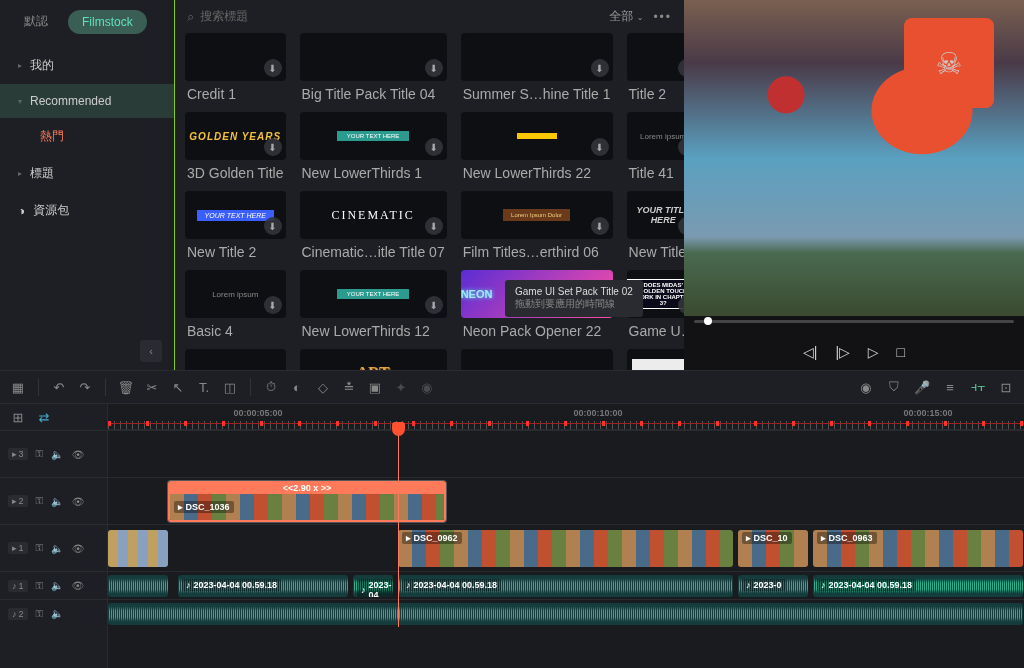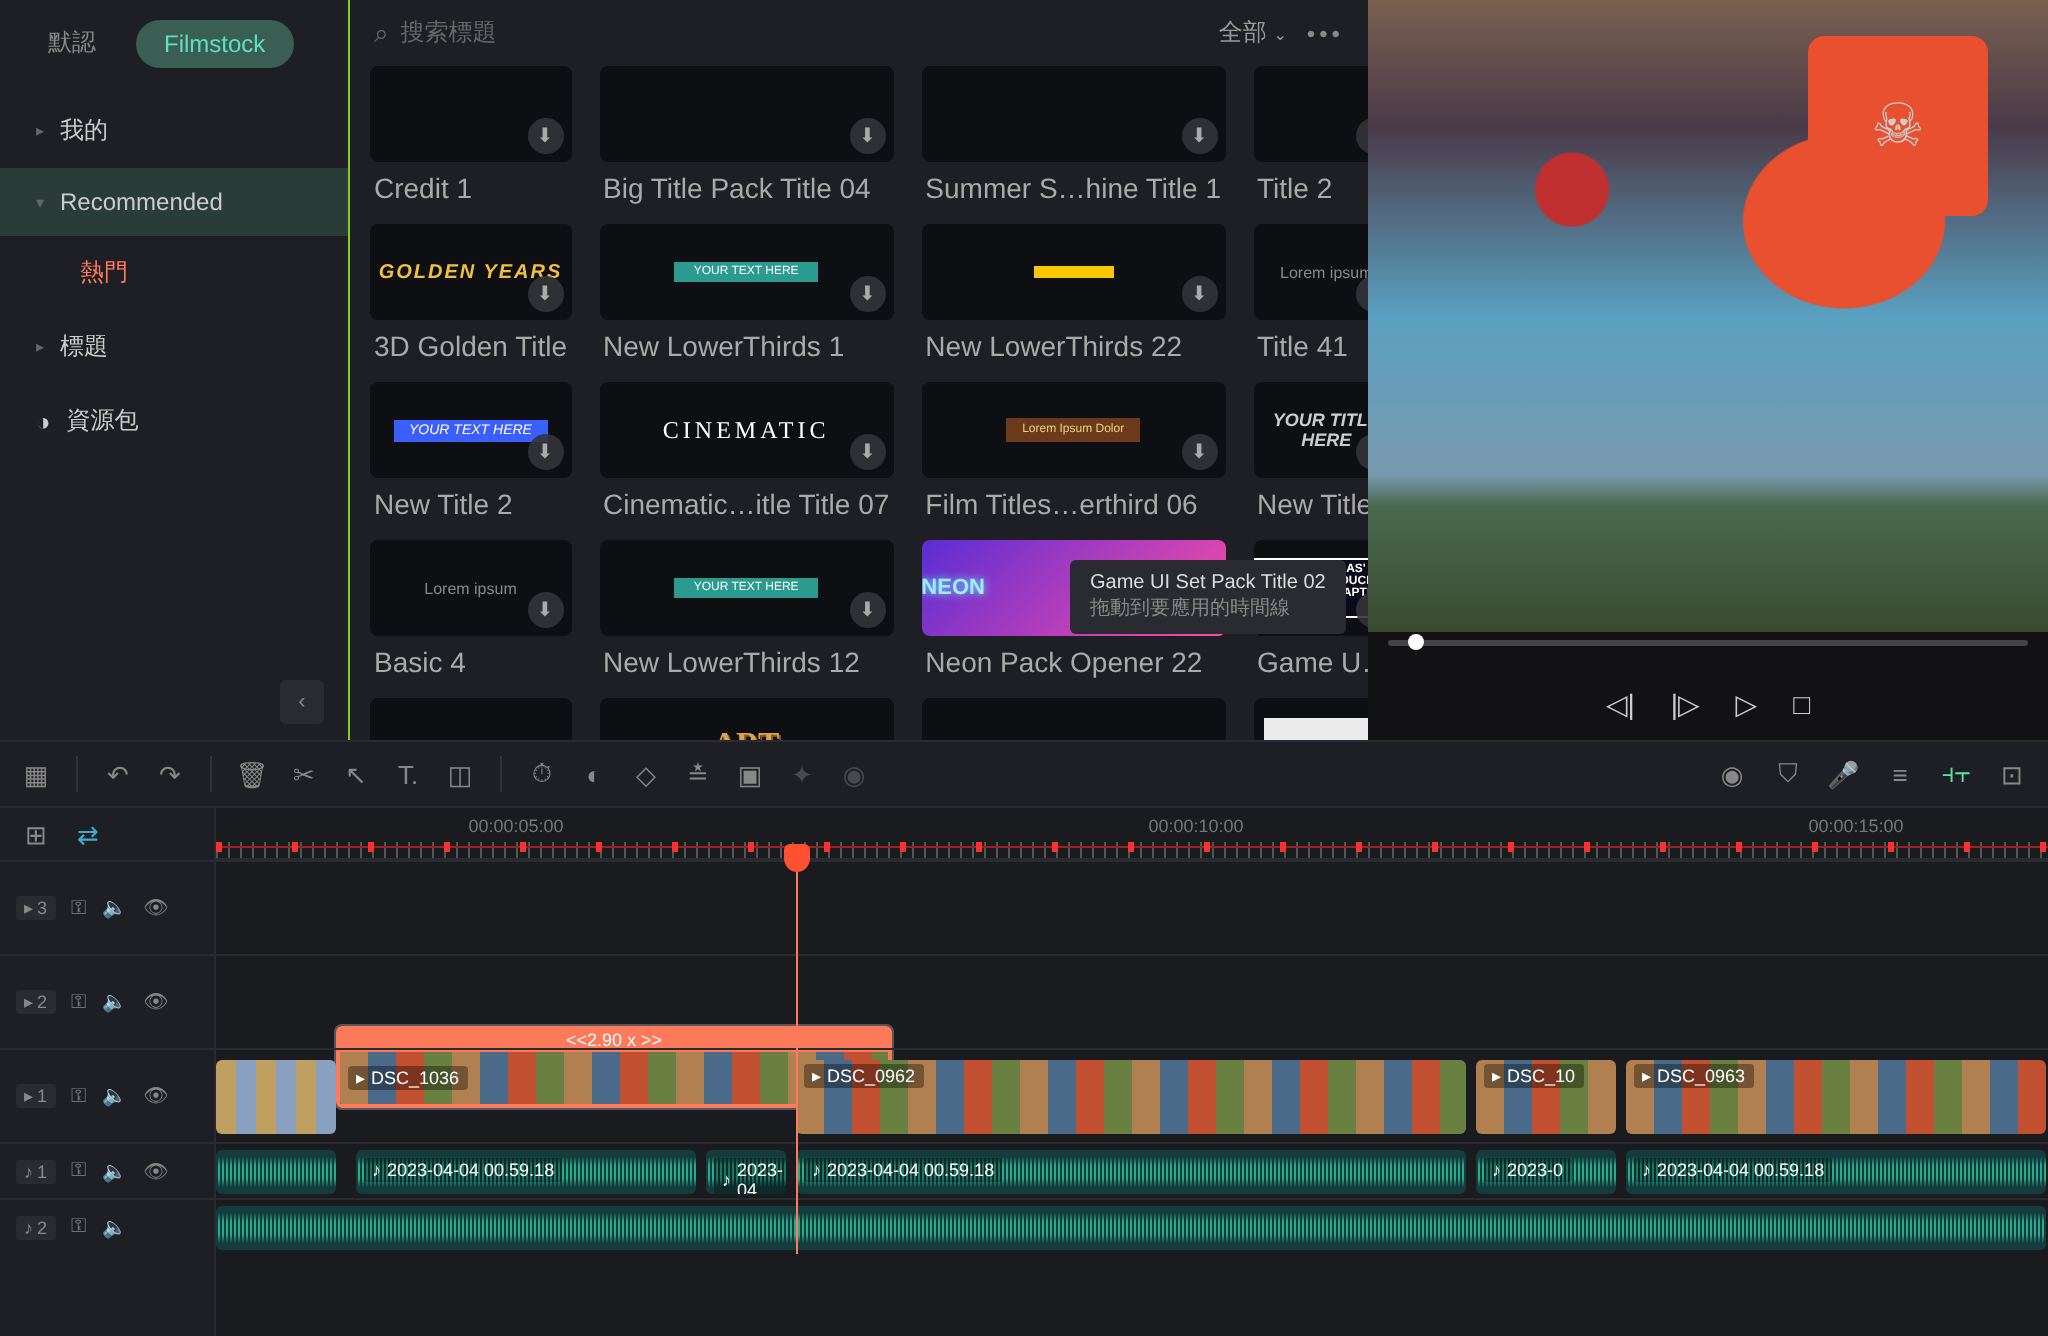--- a/index.html
+++ b/index.html
@@ -63,21 +63,21 @@
 .tb-icon { width: 16px; height: 16px; display: flex; align-items: center; justify-content: center; cursor: pointer; font-size: 13px; }
 .tb-spacer { flex: 1; }
 .tb-right-icons { display: flex; gap: 12px; color: #888; }
 .tb-right-icons .green { color: #5fe0a0; }
 .timeline { flex: 1; background: #1a1b1f; display: flex; overflow: hidden; }
 .tl-left { width: 108px; background: #1e1f24; border-right: 1px solid #2a2b30; display: flex; flex-direction: column; }
 .tl-left-header { height: 26px; display: flex; align-items: center; gap: 10px; padding: 0 10px; color: #888; }
 .track-head { height: 47px; border-top: 1px solid #2a2b30; display: flex; align-items: center; gap: 8px; padding: 0 8px; color: #888; font-size: 10px; }
 .track-head.audio { height: 28px; }
 .track-badge { background: #2a2b30; padding: 1px 4px; border-radius: 2px; font-size: 9px; display: flex; align-items: center; gap: 2px; }
-.tl-right { flex: 1; position: relative; overflow: hidden; }
+.tl-right { flex: 1; position: relative; overflow: hidden; font-weight: bold; }
 .ruler { height: 26px; position: relative; border-bottom: 1px solid #2a2b30; }
 .r-tcode { position: absolute; top: 4px; font-size: 9px; color: #777; transform: translateX(-50%); }
 .r-ticks { position: absolute; bottom: 0; left: 0; right: 0; height: 8px; background-image: repeating-linear-gradient(90deg, #555 0, #555 1px, transparent 1px, transparent 6px); }
 .r-redline { position: absolute; top: 19px; left: 0; right: 0; height: 1px; background: #a02020; }
 .r-red-dots { position: absolute; top: 17px; left: 0; right: 0; height: 5px; background-image: repeating-linear-gradient(90deg, #ff3030 0, #ff3030 3px, transparent 3px, transparent 38px); }
 .tracks-area { position: relative; }
 .track-row { height: 47px; border-top: 1px solid #2a2b30; position: relative; }
 .track-row.audio { height: 28px; }
 .clip { position: absolute; top: 5px; height: 37px; border-radius: 3px; overflow: hidden; display: flex; align-items: flex-start; }
 .clip.selected { border: 2px solid #ff7a5a; box-shadow: 0 0 0 1px #fff4; top: 3px; height: 41px; }
@@ -275,21 +275,21 @@
               </div>
             </div>
             <div class="card">
               <div class="thumb">
                 <div class="fame-box">FAME AND PRESTIGE</div>
                 <div class="dl-badge">⬇</div>
               </div>
             </div>
           </div>
       </div>
-      <div class="tooltip" style="left:535px; top:280px;">
+      <div class="tooltip" style="left:505px; top:280px;">
         <div>Game UI Set Pack Title 02</div>
         <div style="color:#888">拖動到要應用的時間線</div>
       </div>
     </div>
 
     <div class="preview">
       <div class="preview-img">
         <div class="lego-scene">
           <div class="sail">☠</div>
         </div>
@@ -400,21 +400,21 @@
         <div class="r-red-dots"></div>
       </div>
       <div class="tracks-area">
         <div class="playhead" style="left:290px">
             <div class="playhead-head"></div>
           </div>
 
         <div class="track-row"></div>
 
         <div class="track-row">
-          <div class="clip selected" style="left:60px; width:278px;margin-top:32px;">
+          <div class="clip selected" style="left:60px; width:278px;">
             <div class="clip-strip">
               <div class="clip-speed"><span>&lt;&lt;2.90 x &gt;&gt;</span><span class="scis">✂</span></div>
               <div class="clip-label" style="top:18px">
                   <span>▸</span>
                   <span>DSC_1036</span>
                 </div>
             </div>
           </div>
         </div>
 

